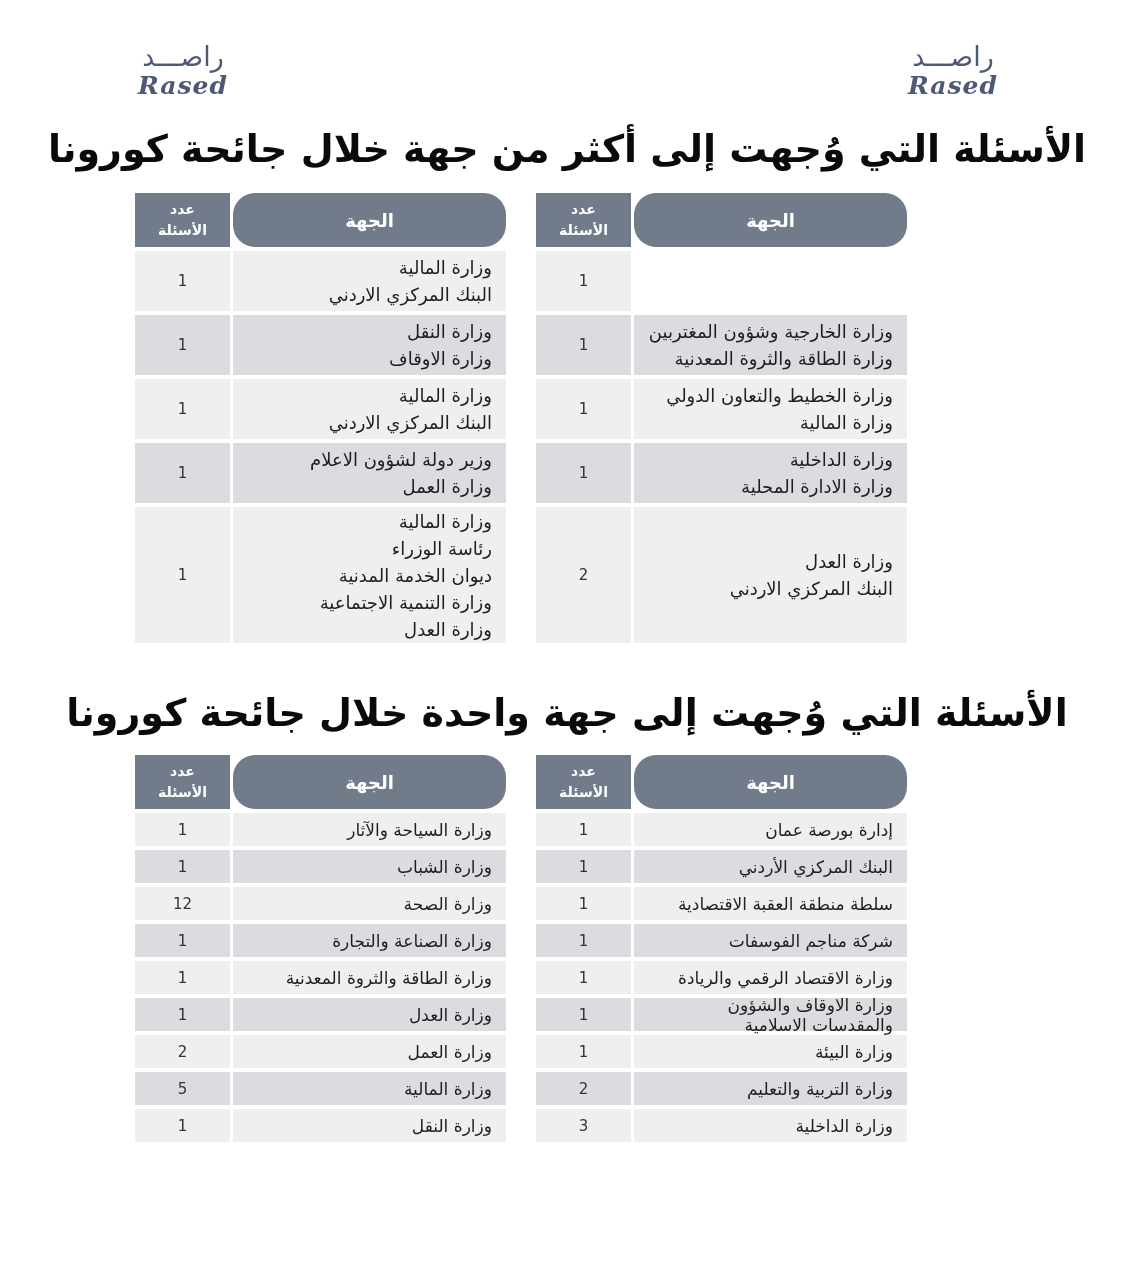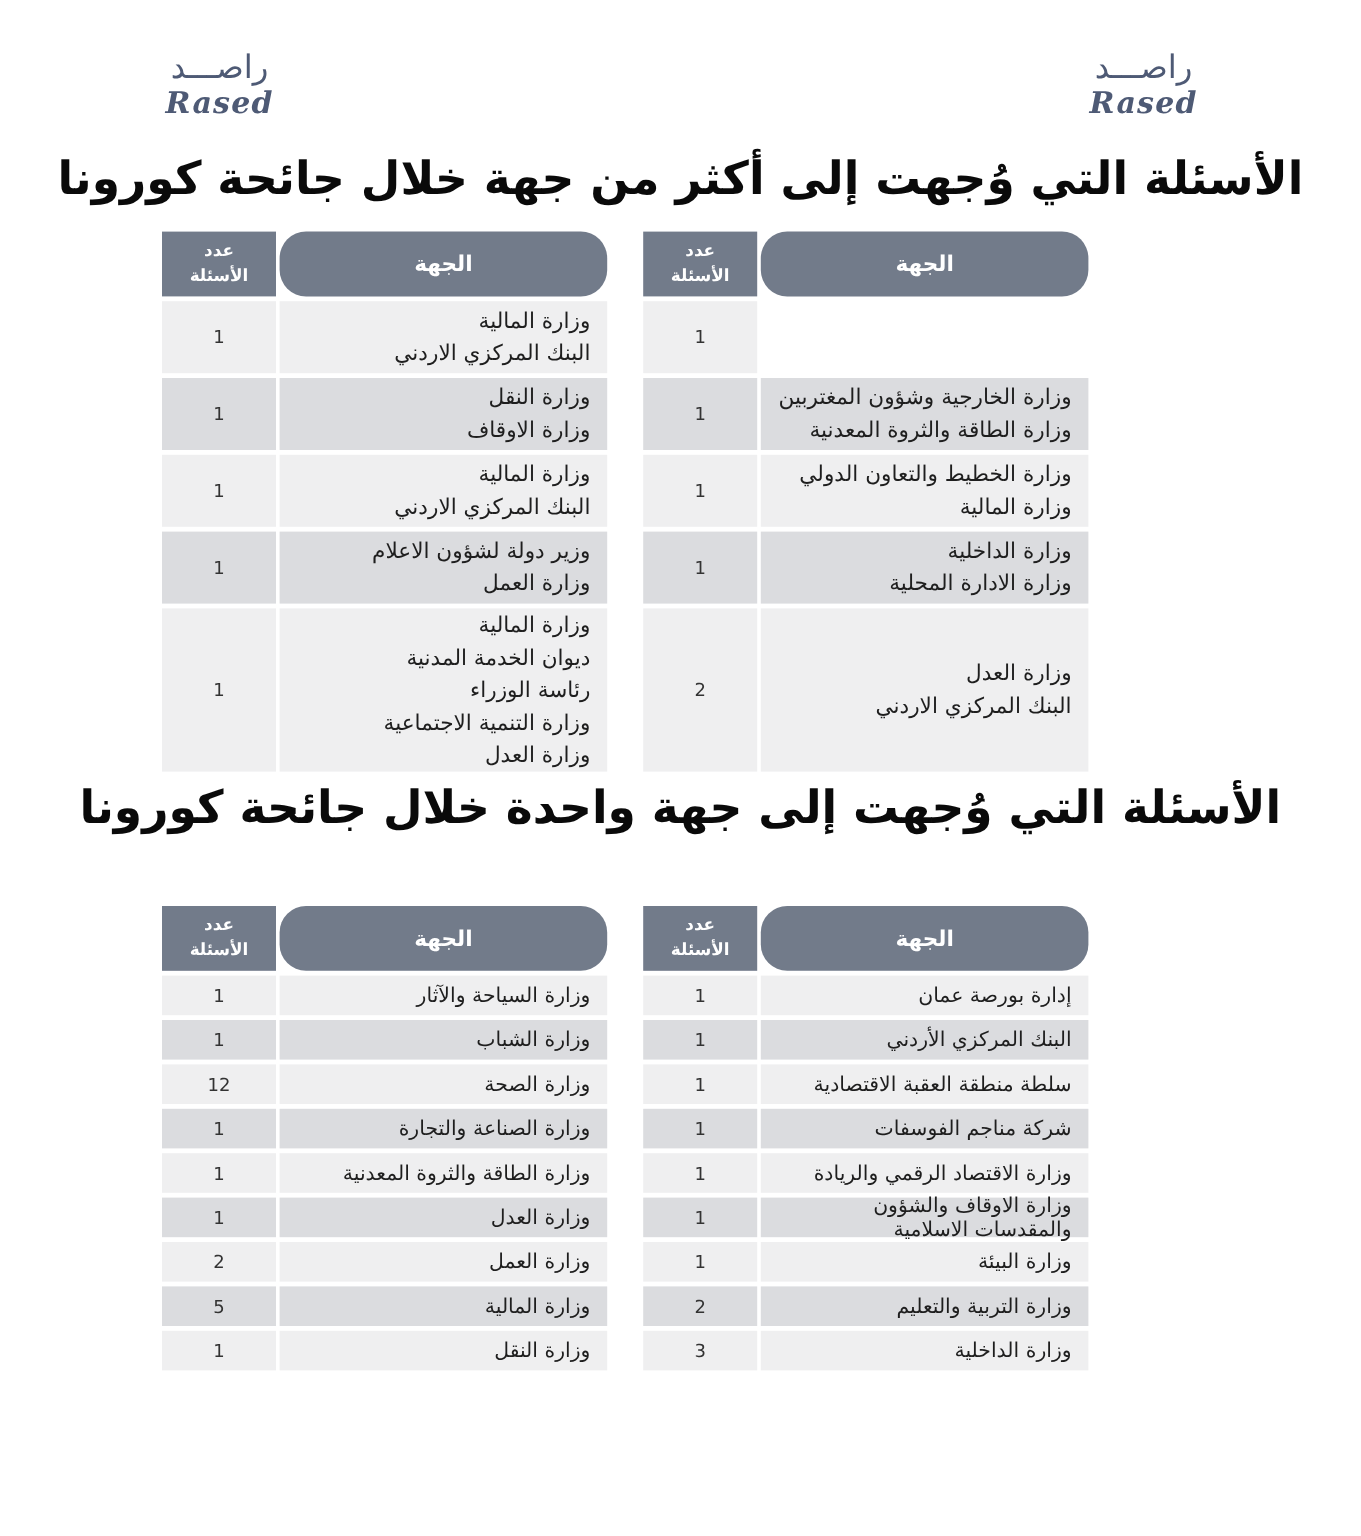--- a/index.html
+++ b/index.html
@@ -37,21 +37,21 @@
     left:0;
     width:100%;
     text-align:center;
     direction:rtl;
     font-weight:bold;
     font-size:38px;
     line-height:58px;
     color:var(--title-color,#0a0a0a);
   }
   .title-1{top:120px;}
-  .title-2{top:644px;}
+  .title-2{top:684px;}
   
   .tables{
     position:absolute;
     left:135px;
     width:772px;
     display:flex;
     gap:30px;
   }
   .s1{top:193px;}
   .s2{top:755px;}
@@ -139,22 +139,22 @@
             <div class="cell count">1</div>
             <div class="cell entity" dir="rtl">
               <div class="line">وزير دولة لشؤون الاعلام</div>
               <div class="line">وزارة العمل</div>
             </div>
           </div>
           <div class="qrow">
             <div class="cell count">1</div>
             <div class="cell entity" dir="rtl">
               <div class="line">وزارة المالية</div>
+              <div class="line">رئاسة الوزراء</div>
               <div class="line">ديوان الخدمة المدنية</div>
-              <div class="line">رئاسة الوزراء</div>
               <div class="line">وزارة التنمية الاجتماعية</div>
               <div class="line">وزارة العدل</div>
             </div>
           </div>
         </div>
       </div>
     <div class="qtable">
         <div class="thead">
           <div class="cell count-h">عدد الأسئلة</div>
           <div class="cell entity-h">الجهة</div>

